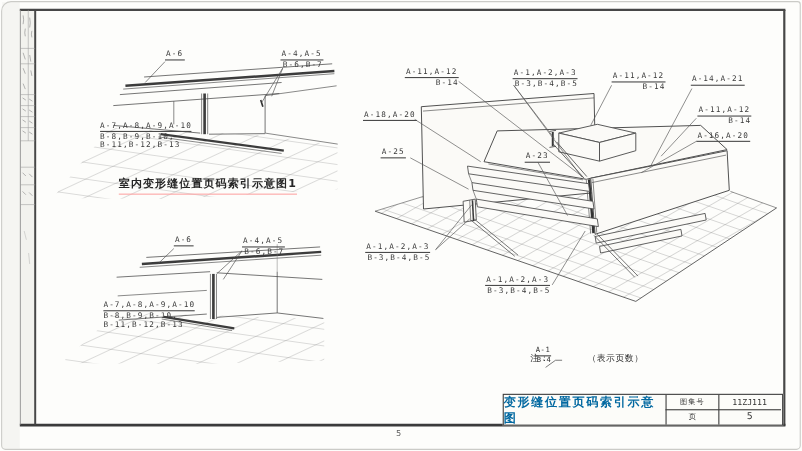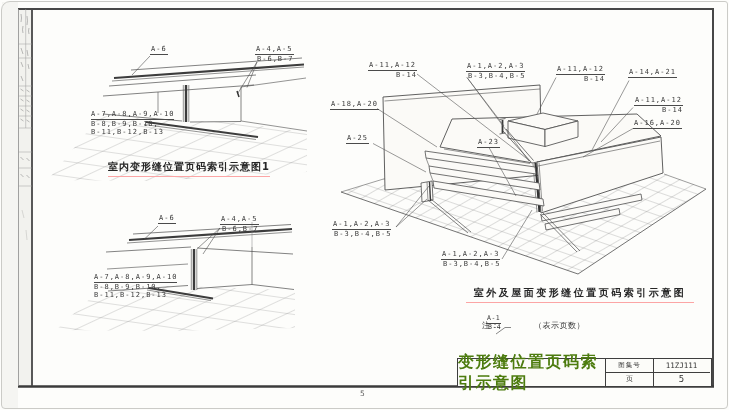--- a/index.html
+++ b/index.html
@@ -27,21 +27,21 @@
   .nfrac{position:absolute;left:486px;top:315px;font-family:"DejaVu Sans Mono",monospace;
          font-size:6.5px;letter-spacing:0.5px;color:#333;line-height:7.5px;text-align:right;}
   .nfrac .t{display:block;border-bottom:0.9px solid #444;padding:0 1px;}
   .nfrac .b{display:block;}
   .note-suffix{position:absolute;left:534px;top:320px;font-size:8px;color:#333;letter-spacing:0.5px;}
 
   
   .tb{position:absolute;left:457px;top:358px;width:255px;height:29px;border:1.6px solid #3e3e3e;
       background:#fcfcf9;box-sizing:border-box;}
   .tb-title{position:absolute;left:0;top:0;width:147px;height:100%;display:flex;align-items:center;
-            justify-content:center;font-size:16px;font-weight:700;letter-spacing:1.5px;color:#4d7c0f;}
+            justify-content:center;font-size:11px;font-weight:700;letter-spacing:1.5px;color:#0369a1;}
   .tb-v1{position:absolute;left:147px;top:0;width:1.2px;height:100%;background:#3e3e3e;}
   .tb-v2{position:absolute;left:195px;top:0;width:1px;height:100%;background:#3e3e3e;}
   .tb-h{position:absolute;left:147px;top:12.8px;width:104.8px;height:1px;background:#3e3e3e;}
   .tb-cell{position:absolute;display:flex;align-items:center;justify-content:center;color:#333;}
   .tb-atlas-label{left:148px;top:0;width:47px;height:13px;font-size:6.5px;letter-spacing:1px;}
   .tb-atlas-no{left:196px;top:0;width:55px;height:13px;font-size:7.5px;font-family:"DejaVu Sans Mono",monospace;}
   .tb-page-label{left:148px;top:13px;width:47px;height:13px;font-size:7px;}
   .tb-page-no{left:196px;top:13px;width:55px;height:13px;font-size:8.5px;}
 
   .footer{position:absolute;left:360px;top:389px;font-size:7.5px;color:#5c5c5c;}
@@ -301,21 +301,20 @@
   <div class="lbl ul" style="left:477px;top:138px">
     <span>A-23</span></div>
   <div class="lbl frac" style="left:332px;top:220px">
     <span class="t">A-1,A-2,A-3</span>
     <span class="b">B-3,B-4,B-5</span>
     </div>
   <div class="lbl frac" style="left:441px;top:250px">
     <span class="t">A-1,A-2,A-3</span>
     <span class="b">B-3,B-4,B-5</span>
     </div>
-  <div class="cap" style="left:466px;top:286px;width:228px;letter-spacing:2.5px">室外及屋面变形缝位置页码索引示意图</div>
 
   <span class="note-prefix">注：</span>
   <div class="nfrac">
     <span class="t">A-1</span>
     <span class="b">B-4</span>
     </div>
   <span class="note-suffix">（表示页数）</span>
 
   <div class="tb">
     <div class="tb-title">变形缝位置页码索引示意图</div>

